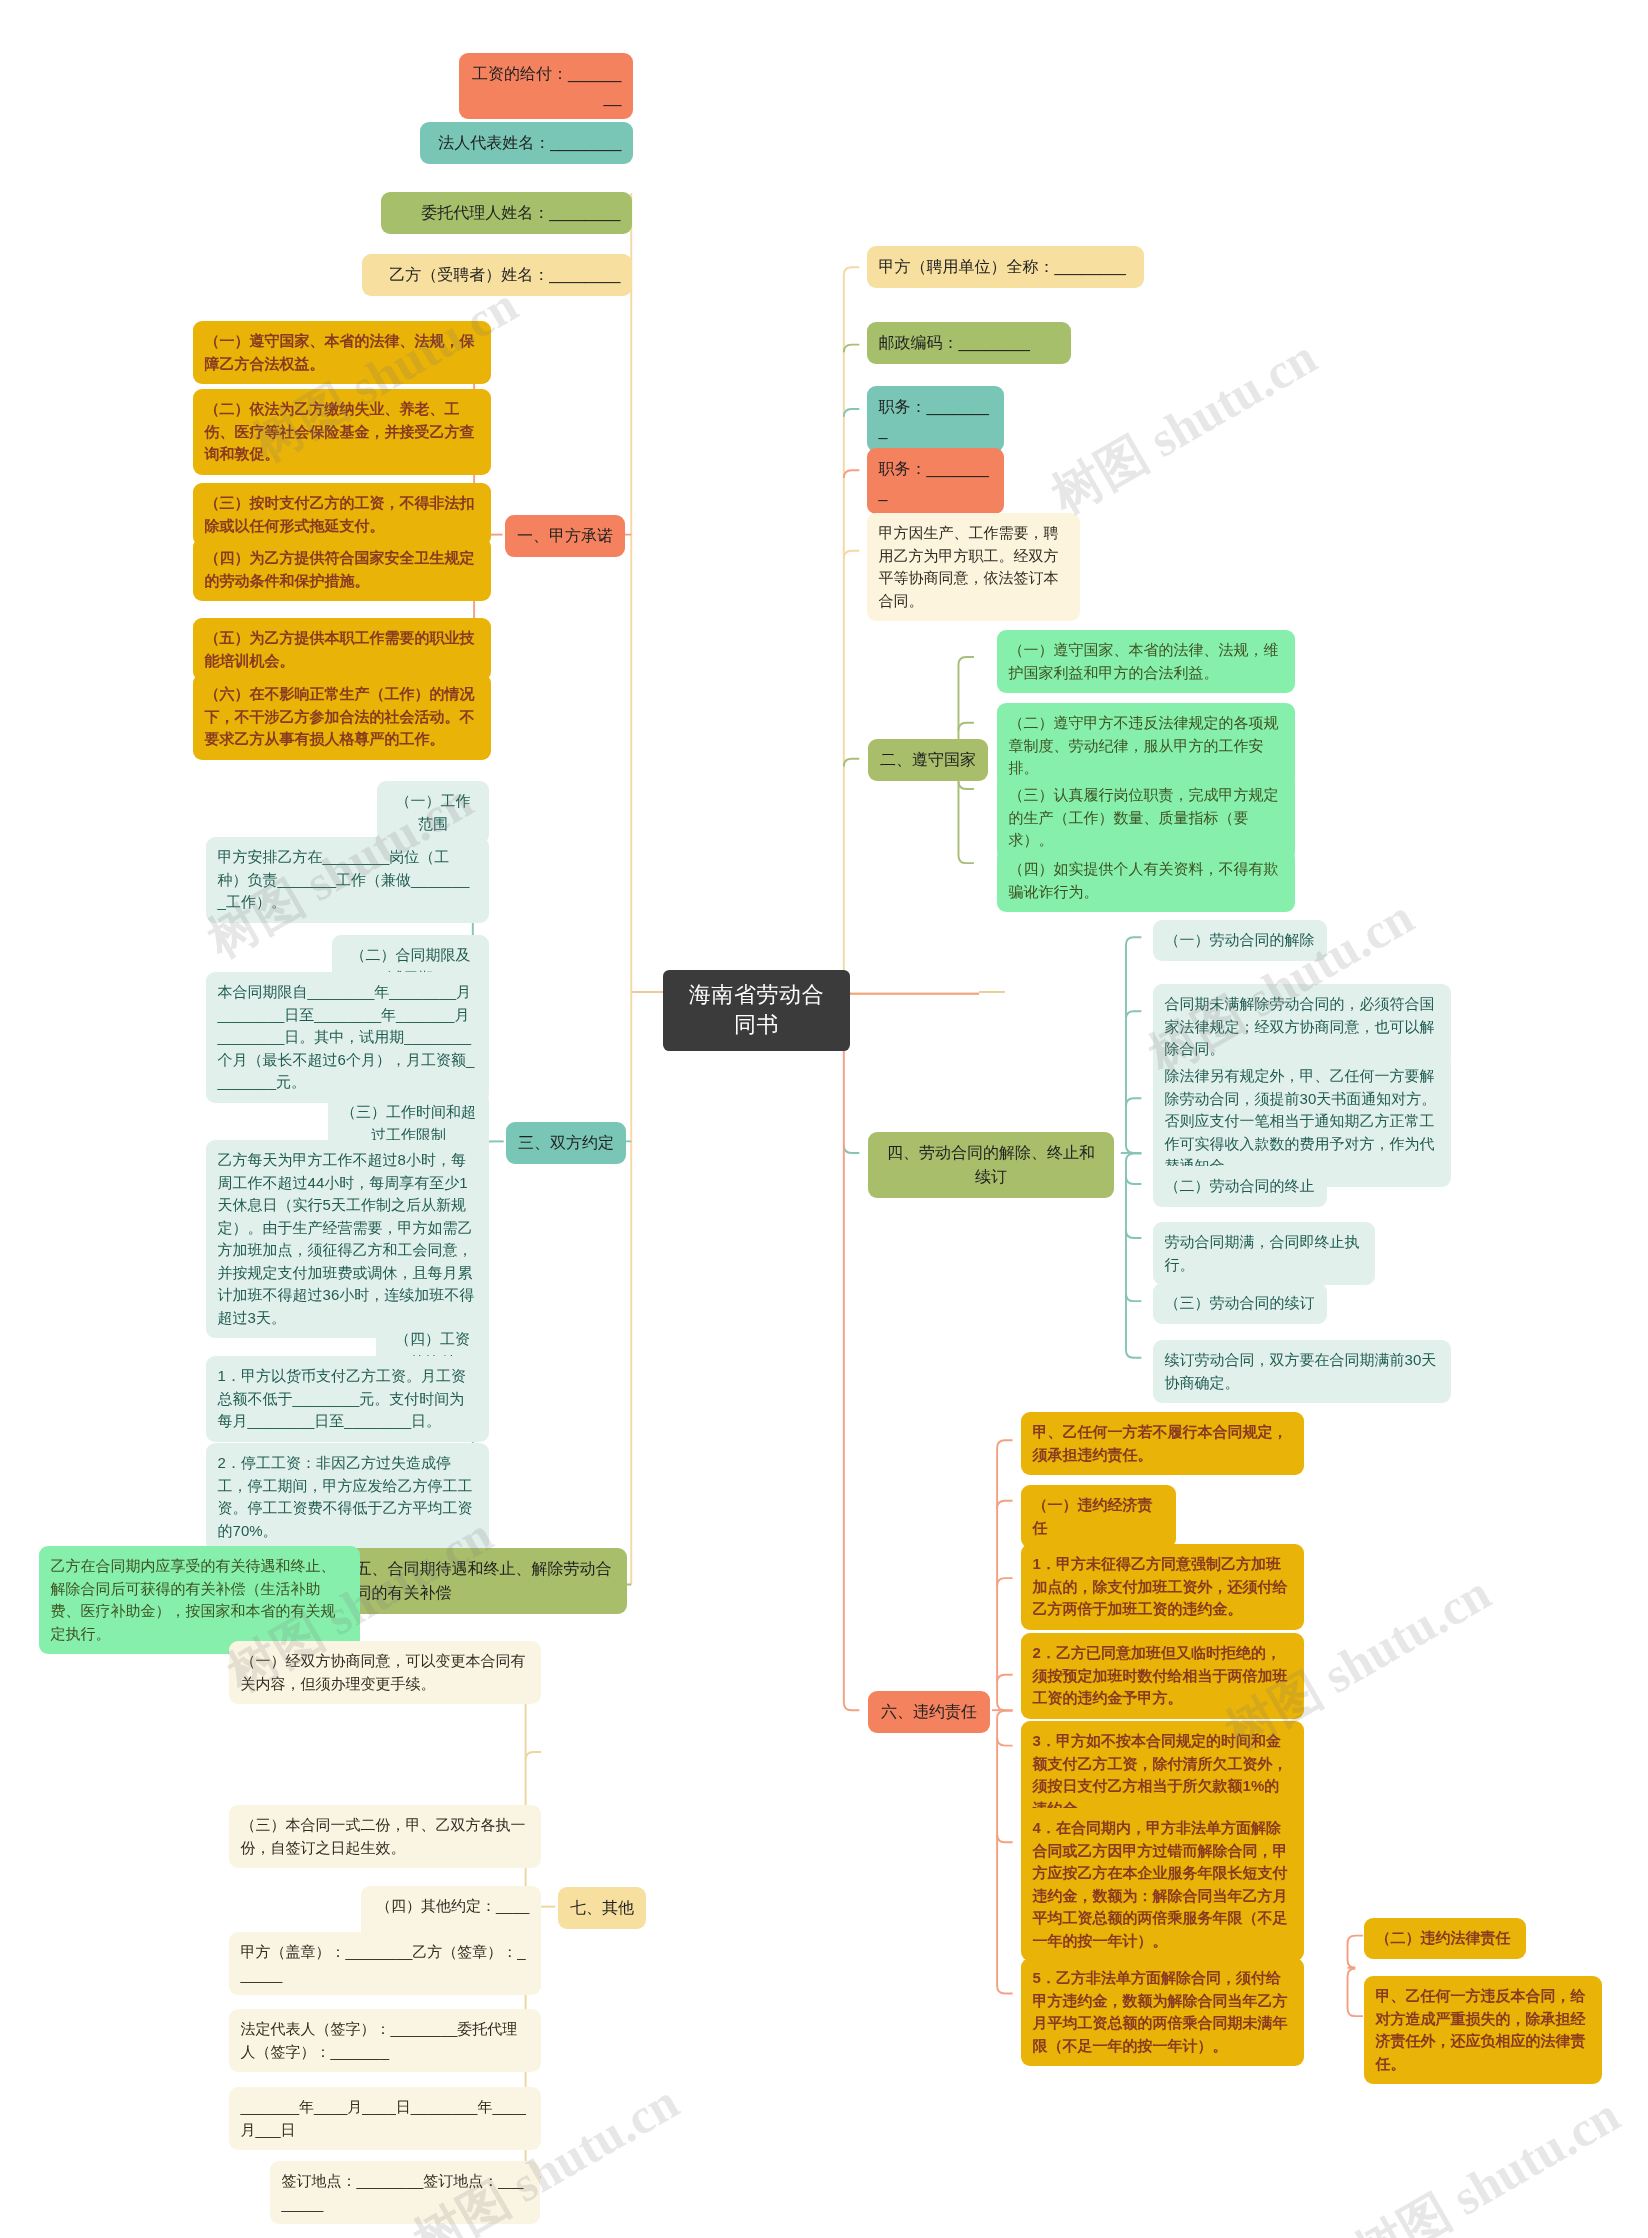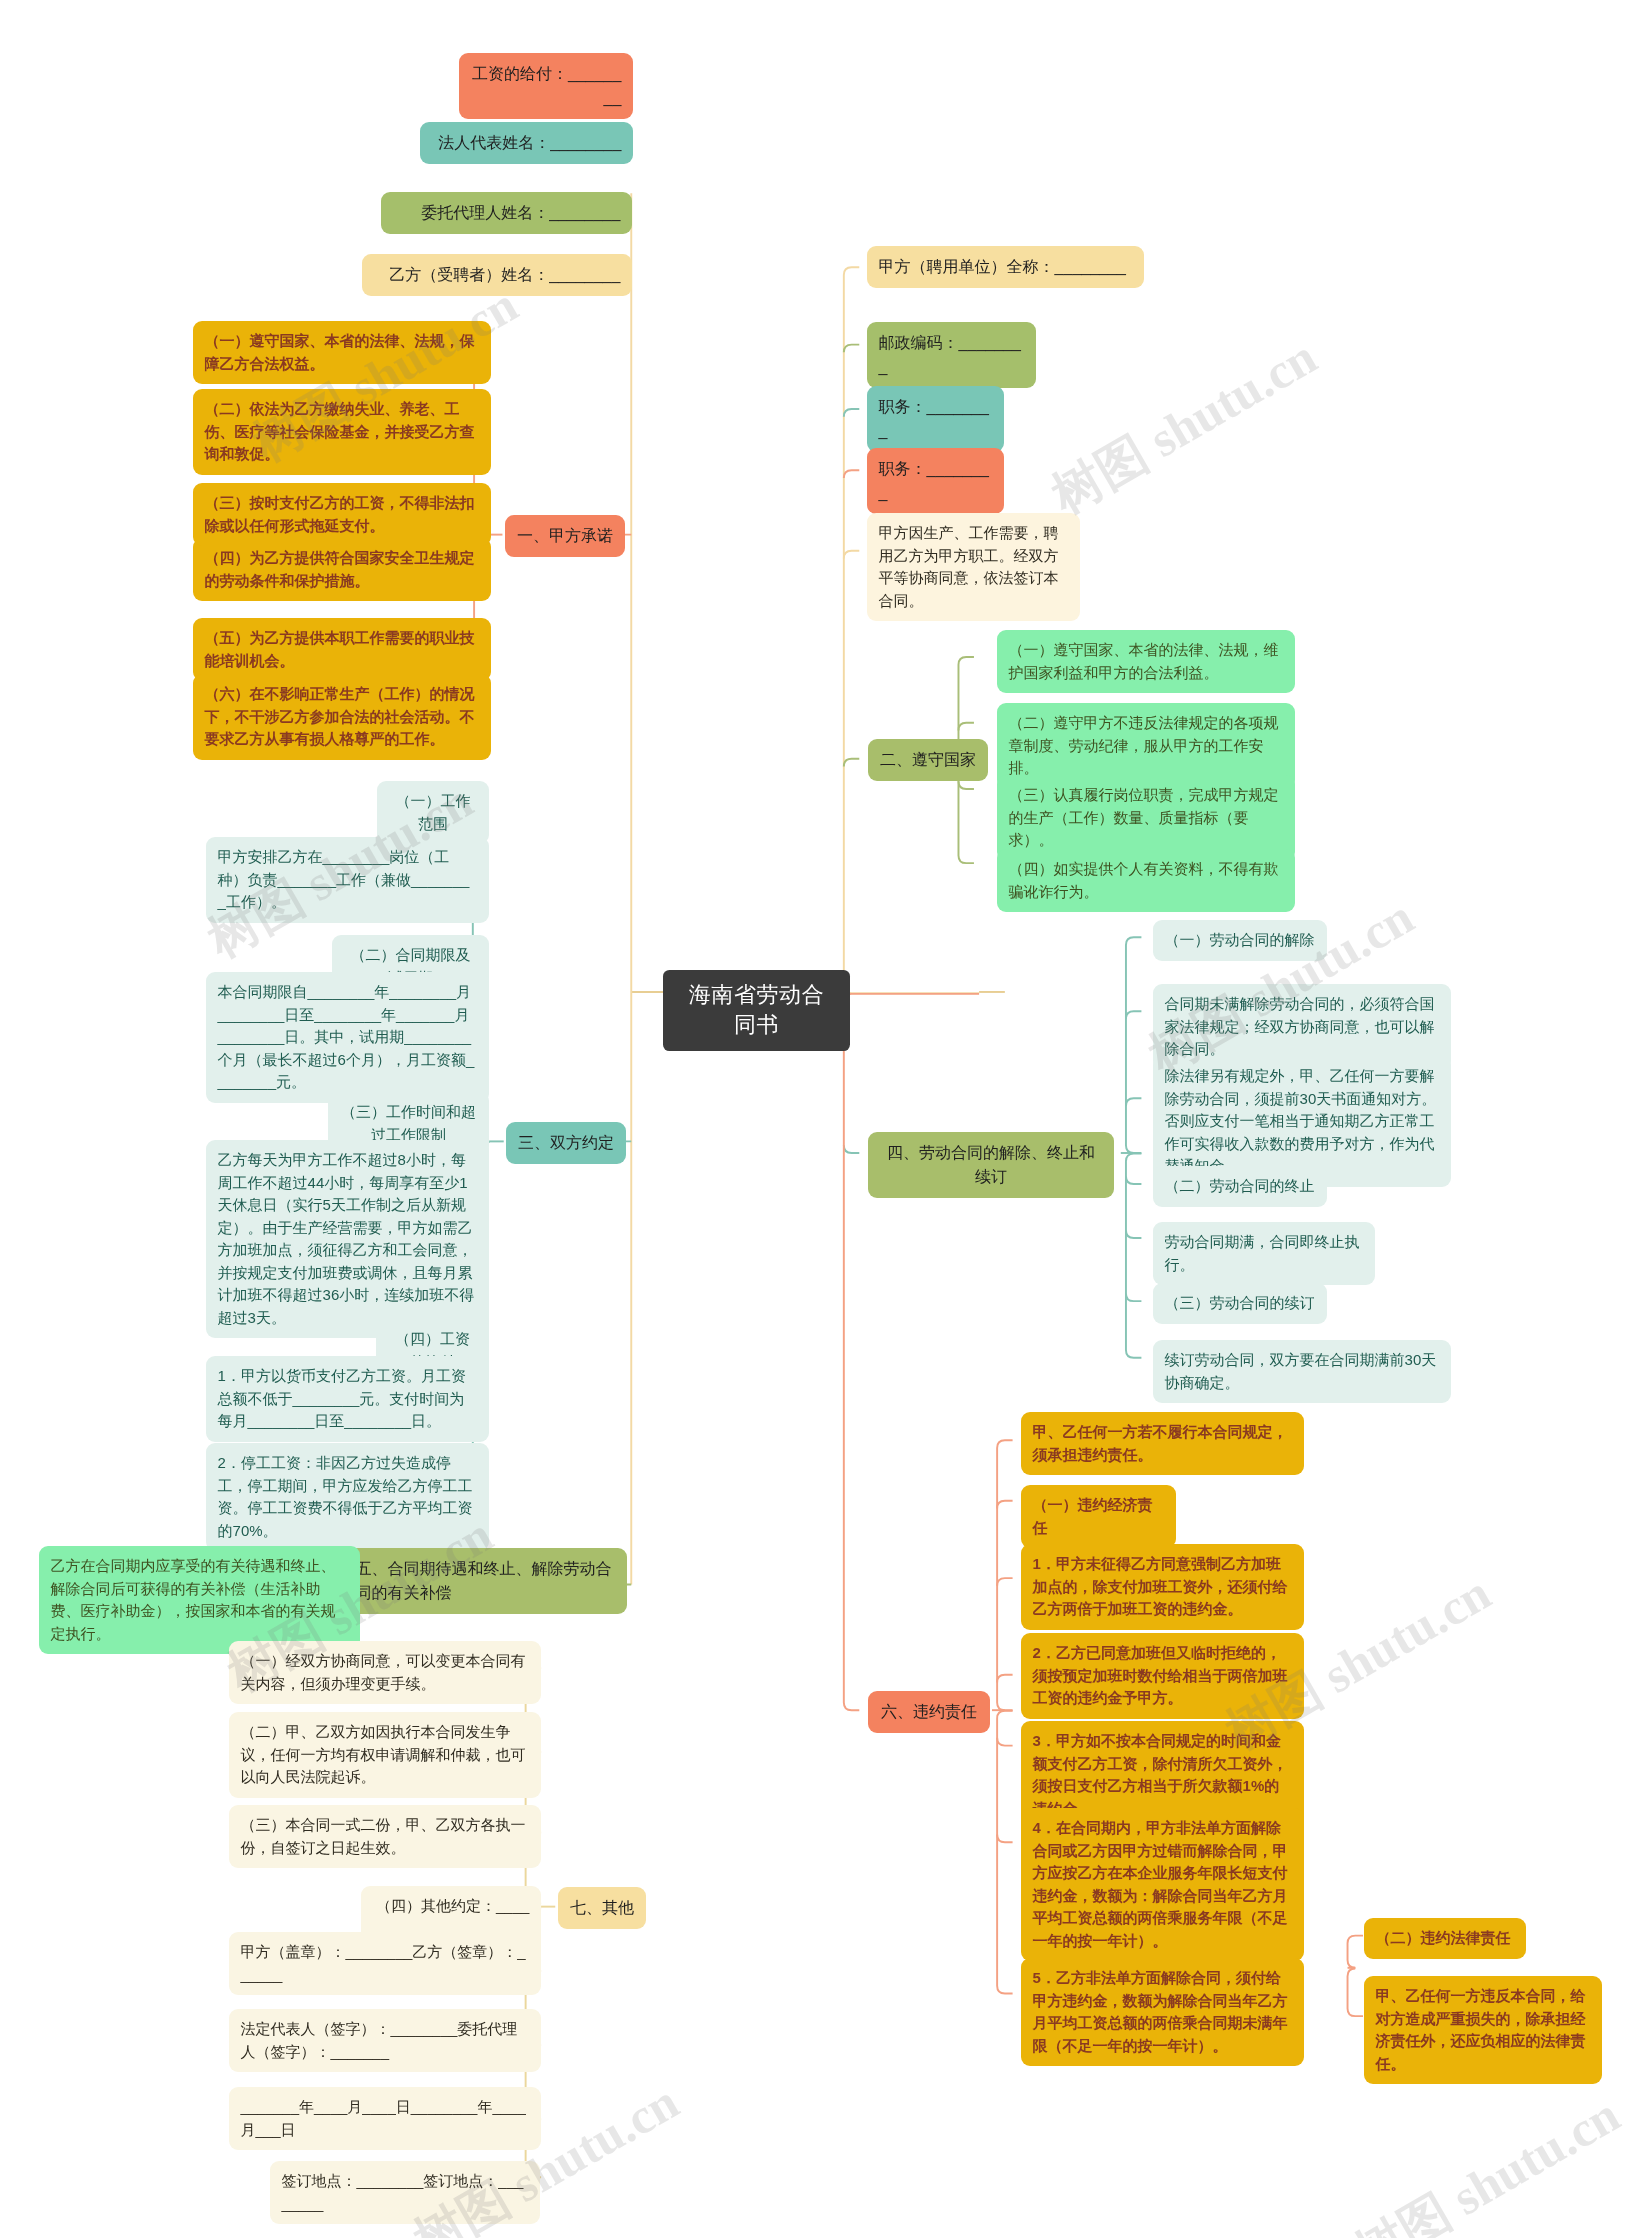--- a/index.html
+++ b/index.html
@@ -144,30 +144,29 @@
   <div class="node s-teal" style="left:376px;top:1319px;width:113px;text-align:center;">（四）工资的给付</div>
   <div class="node s-teal" style="left:206px;top:1356px;width:283px;">1．甲方以货币支付乙方工资。月工资总额不低于________元。支付时间为每月________日至________日。</div>
   <div class="node s-teal" style="left:206px;top:1443px;width:283px;">2．停工工资：非因乙方过失造成停工，停工期间，甲方应发给乙方停工工资。停工工资费不得低于乙方平均工资的70%。</div>
 
   <div class="node lead c-oliv" style="left:344px;top:1548px;width:283px;">五、合同期待遇和终止、解除劳动合同的有关补偿</div>
   <div class="node s-green" style="left:39px;top:1546px;width:321px;">乙方在合同期内应享受的有关待遇和终止、解除合同后可获得的有关补偿（生活补助费、医疗补助金），按国家和本省的有关规定执行。</div>
 
   <div class="node lead c-yellow" style="left:558px;top:1887px;width:88px;text-align:center;">七、其他</div>
 
   <div class="node s-cream" style="left:229px;top:1641px;width:312px;">（一）经双方协商同意，可以变更本合同有关内容，但须办理变更手续。</div>
-  <div class="node s-cream" style="left:229px;top:1712px;width:312px;">（二）甲、乙双方如因执行本合同发生争议，任何一方均有权申请调解和仲裁，也可以向人民法院起诉。</div>
   <div class="node s-cream" style="left:229px;top:1805px;width:312px;">（三）本合同一式二份，甲、乙双方各执一份，自签订之日起生效。</div>
   <div class="node s-cream" style="left:361px;top:1886px;width:180px;text-align:right;">（四）其他约定：________</div>
   <div class="node s-cream" style="left:229px;top:1932px;width:312px;">甲方（盖章）：________乙方（签章）：______</div>
   <div class="node s-cream" style="left:229px;top:2009px;width:312px;">法定代表人（签字）：________委托代理人（签字）：_______</div>
   <div class="node s-cream" style="left:229px;top:2087px;width:312px;">_______年____月____日________年____月___日</div>
   <div class="node s-cream" style="left:270px;top:2161px;width:270px;">签订地点：________签订地点：________</div>
 
   <div class="node lead c-yellow" style="left:867px;top:246px;width:277px;">甲方（聘用单位）全称：________</div>
-  <div class="node lead c-green" style="left:867px;top:322px;width:169px;">邮政编码：________</div>
+  <div class="node lead c-green" style="left:867px;top:322px;width:204px;">邮政编码：________</div>
   <div class="node lead c-teal" style="left:867px;top:386px;width:137px;">职务：________</div>
   <div class="node lead c-orange" style="left:867px;top:448px;width:137px;">职务：________</div>
   <div class="node s-yellow2" style="left:867px;top:513px;width:213px;">甲方因生产、工作需要，聘用乙方为甲方职工。经双方平等协商同意，依法签订本合同。</div>
 
   <div class="node lead c-oliv" style="left:868px;top:739px;width:120px;text-align:center;">二、遵守国家</div>
 
   <div class="node s-green" style="left:997px;top:630px;width:298px;">（一）遵守国家、本省的法律、法规，维护国家利益和甲方的合法利益。</div>
   <div class="node s-green" style="left:997px;top:703px;width:298px;">（二）遵守甲方不违反法律规定的各项规章制度、劳动纪律，服从甲方的工作安排。</div>
   <div class="node s-green" style="left:997px;top:775px;width:298px;">（三）认真履行岗位职责，完成甲方规定的生产（工作）数量、质量指标（要求）。</div>
   <div class="node s-green" style="left:997px;top:849px;width:298px;">（四）如实提供个人有关资料，不得有欺骗讹诈行为。</div>

